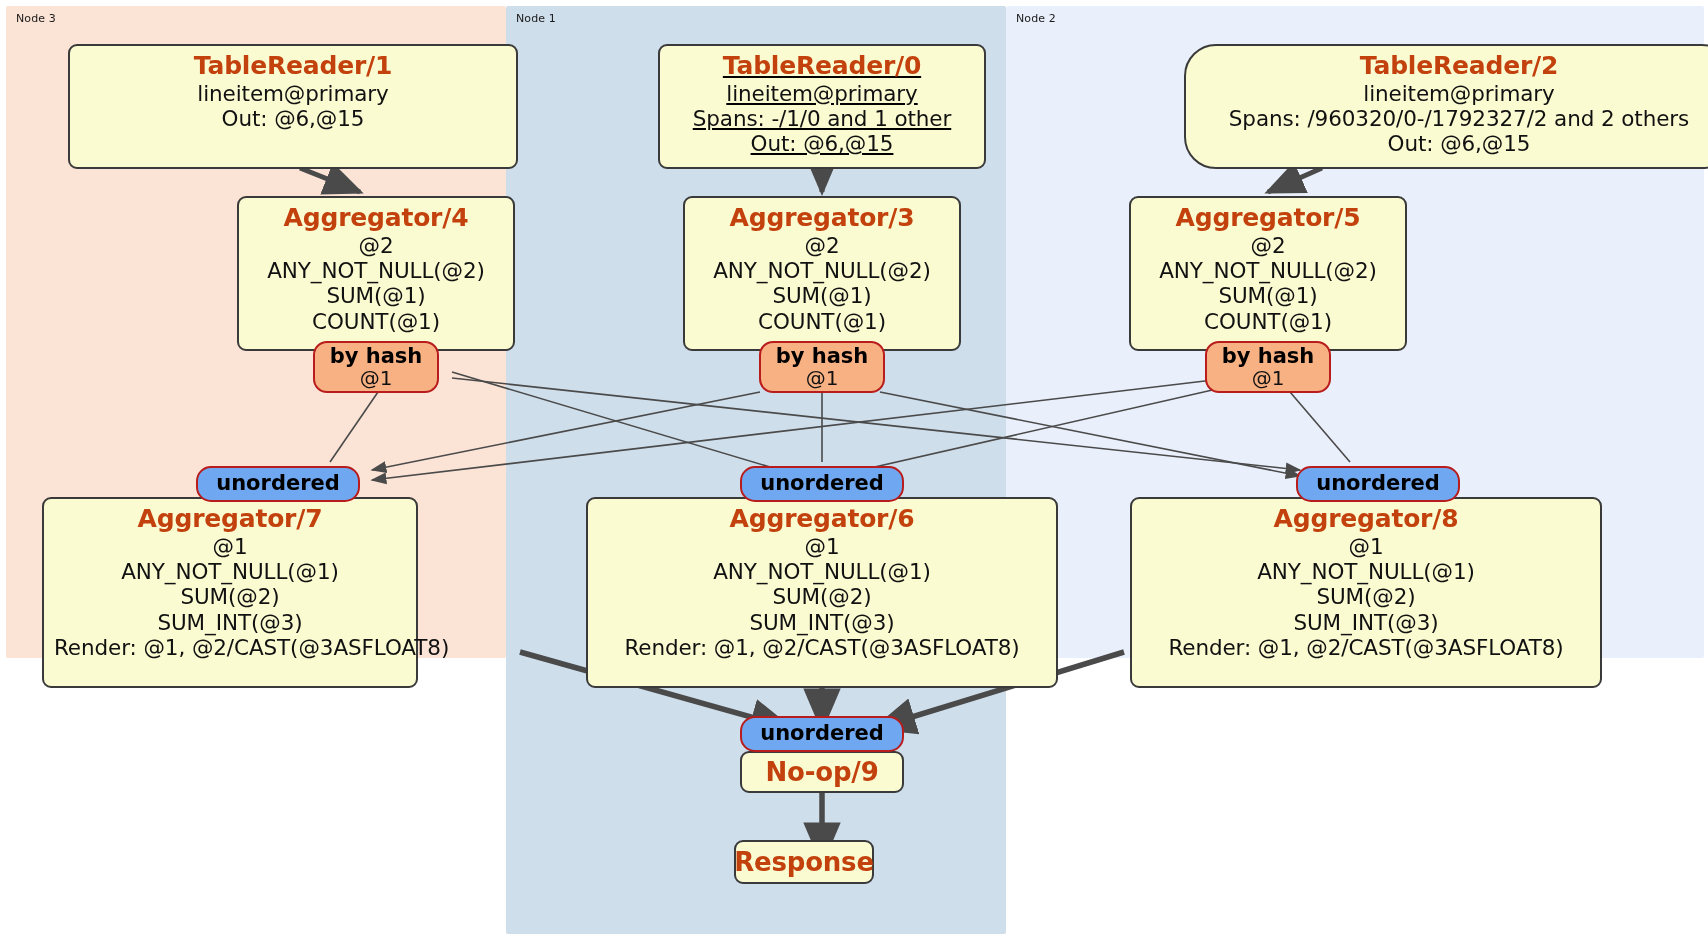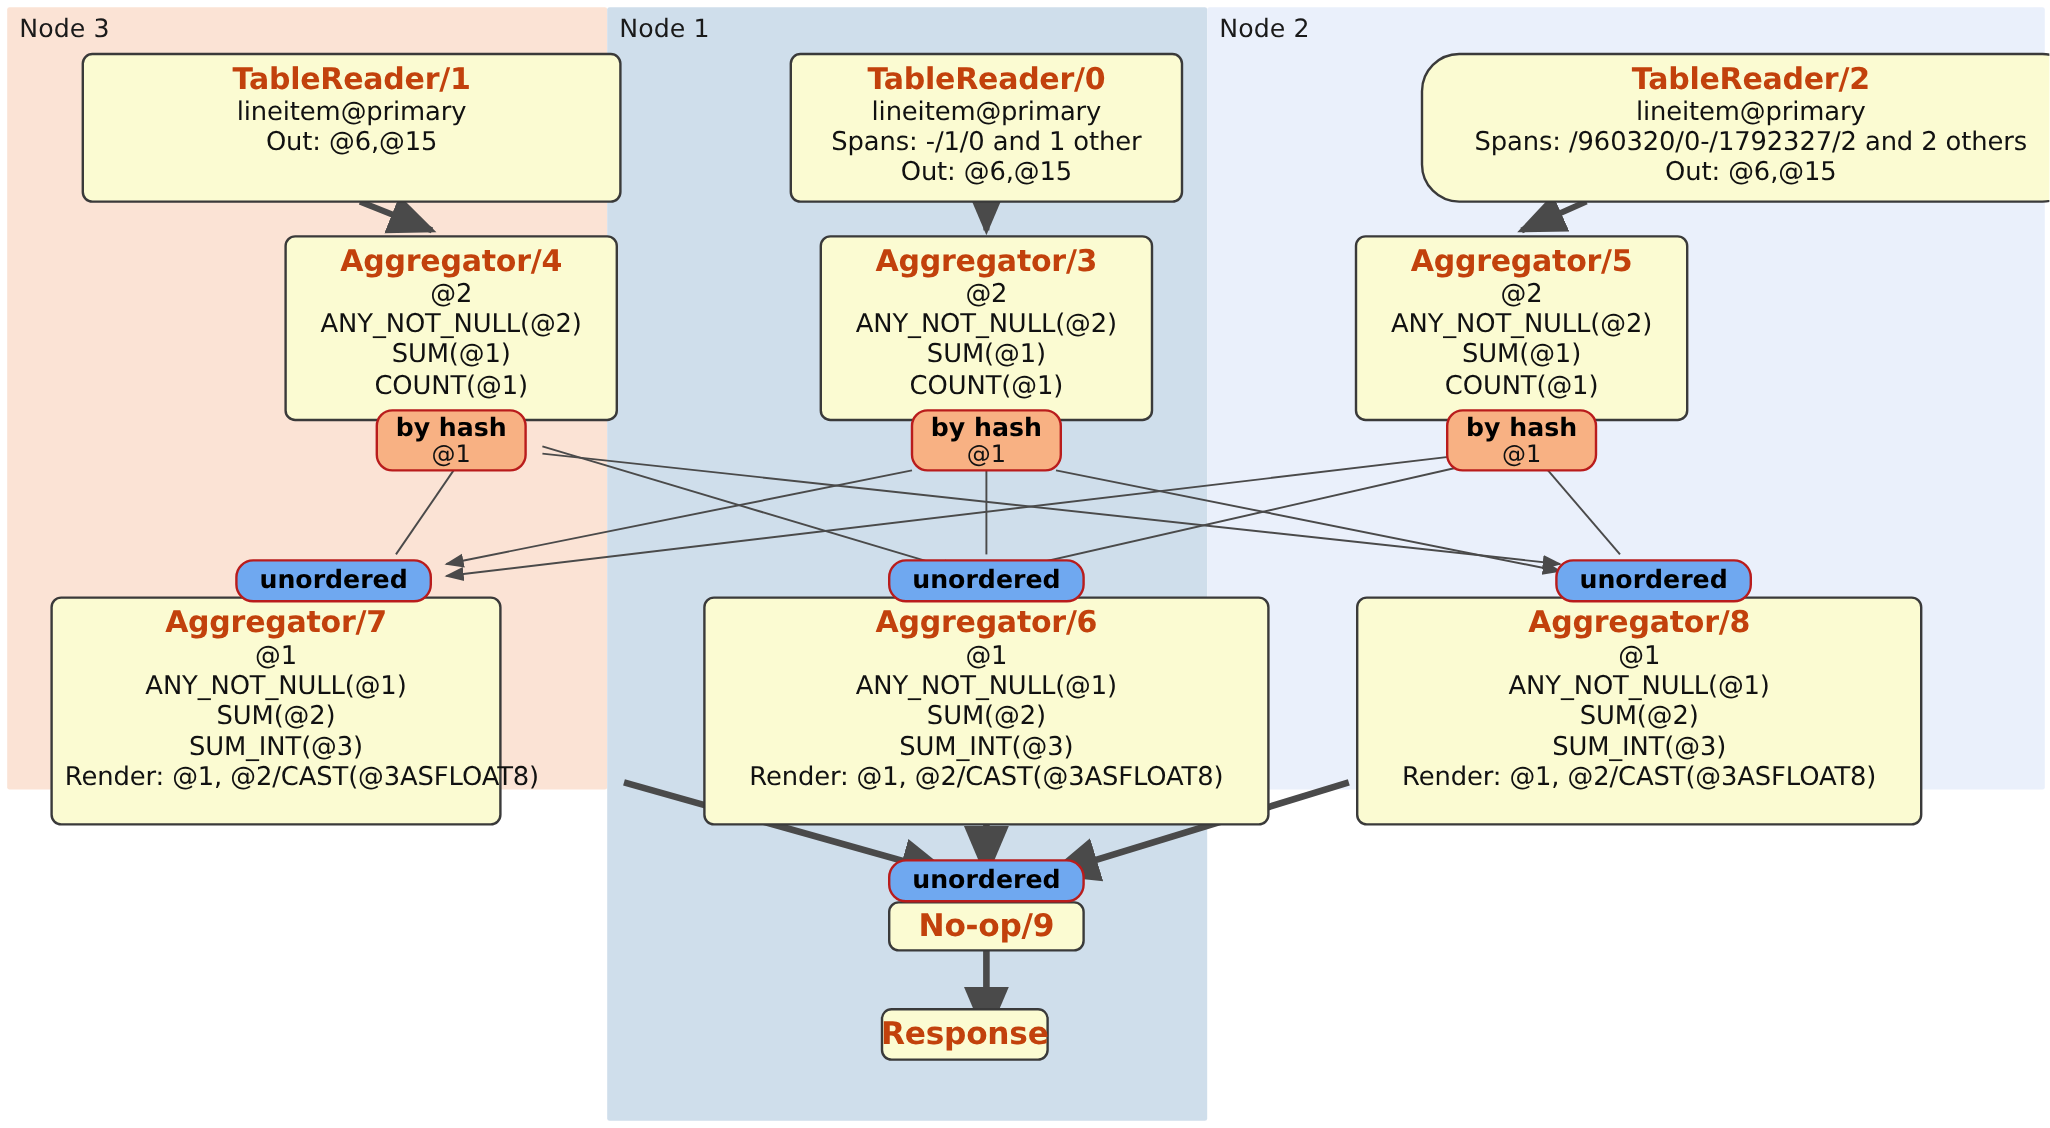--- a/index.html
+++ b/index.html
@@ -23,21 +23,21 @@
     z-index: 5;
   }
   .node-panel {
     position: absolute;
     border-radius: 2px;
     z-index: 1;
   }
   .node-panel-label {
     position: absolute;
     left: 10px; top: 6px;
-    font-size: 21px;
+    font-size: 11px;
     color: #1a1a1a;
     letter-spacing: 0.1px;
     white-space: nowrap;
   }
   .proc-box {
     position: absolute;
     background: #fbfbd2;
     border: 2px solid #3a3a3a;
     border-radius: 9px;
     text-align: center;
@@ -147,21 +147,21 @@
 
     <path d="M822,790 L822,862" stroke="#4a4a4a" stroke-width="5.5" fill="none" marker-end="url(#arrowThick)"></path>
   </svg>
 
   <div class="proc-box" style="left:68px; top:44px; width:450px; height:125px;">
     <div class="proc-title">TableReader/1</div>
     <div class="proc-line">lineitem@primary</div>
     <div class="proc-line">Out: @6,@15</div>
   </div>
 
-  <div class="proc-box" style="left:658px; top:44px; width:328px; height:125px;">
+  <div class="proc-box" style="left:658px; top:44px; width:328px; height:125px;text-decoration:underline;">
     <div class="proc-title">TableReader/0</div>
     <div class="proc-line">lineitem@primary</div>
     <div class="proc-line">Spans: -/1/0 and 1 other</div>
     <div class="proc-line">Out: @6,@15</div>
   </div>
 
   <div class="proc-box" style="left:1184px; top:44px; width:550px; height:125px;border-radius:32px;">
     <div class="proc-title">TableReader/2</div>
     <div class="proc-line">lineitem@primary</div>
     <div class="proc-line">Spans: /960320/0-/1792327/2 and 2 others</div>

